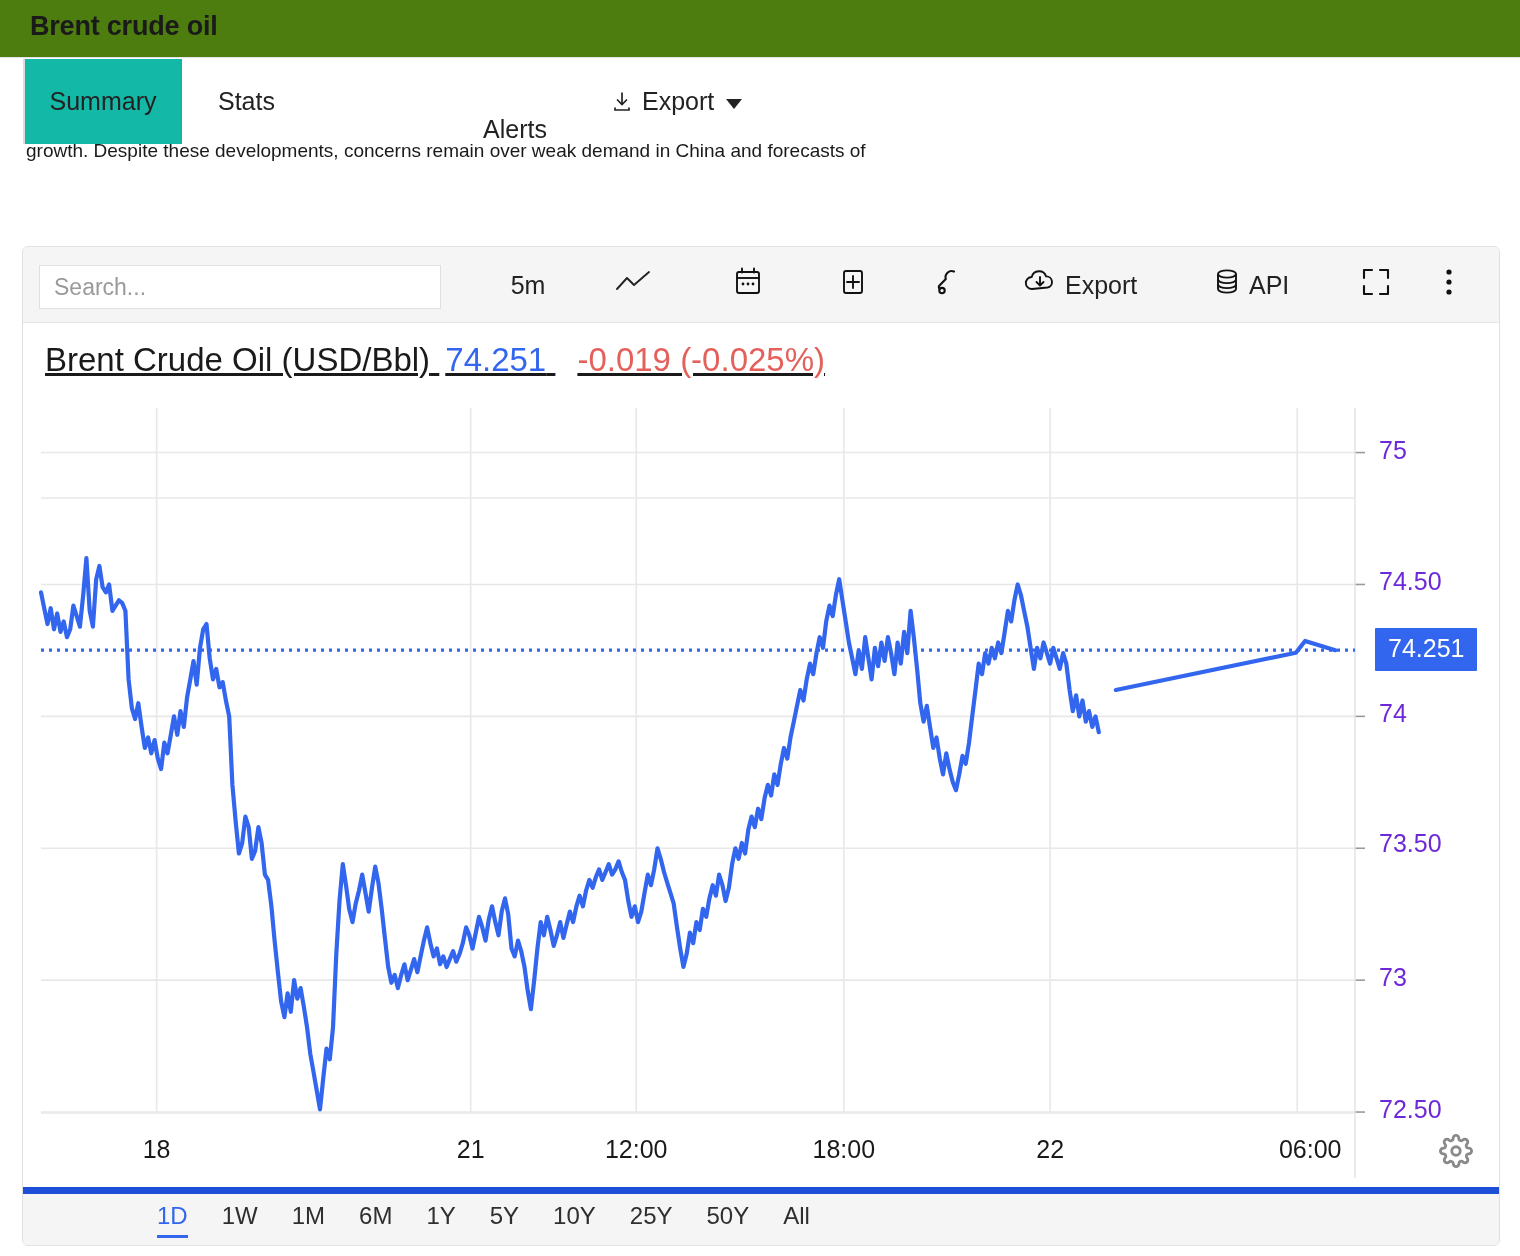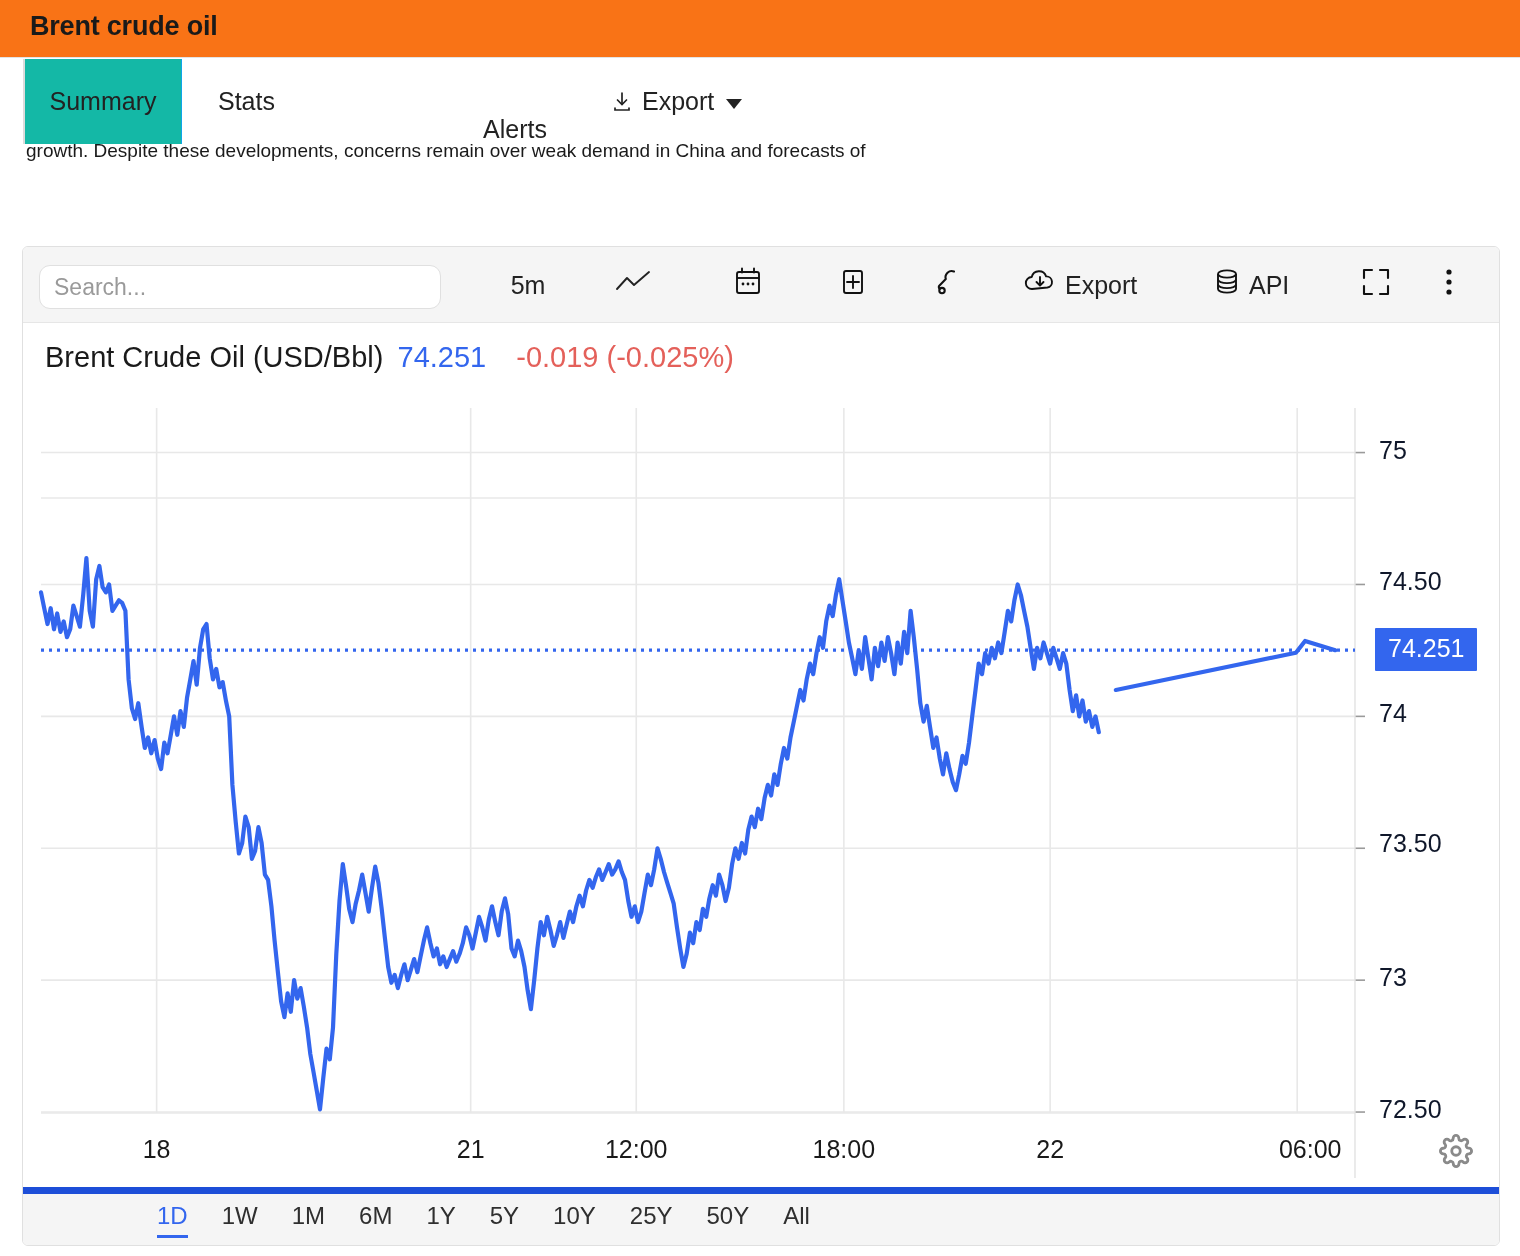--- a/index.html
+++ b/index.html
@@ -12,21 +12,21 @@
     position: relative;
     width: 1520px; height: 1256px;
     background: #ffffff;
     overflow: hidden;
   }
 
   
   .header-bar {
     position: absolute; left: 0; top: 0;
     width: 1520px; height: 58px;
-    background: #f97316;
+    background: #4d7c0f;
     border-bottom: 1px solid #e3e3e3;
   }
   .page-title {
     position: absolute; left: 30px; top: 11px;
     font-size: 27px; font-weight: bold; color: #1a1a1a;
     letter-spacing: -0.2px;
   }
 
   
   .tabbar {
@@ -83,52 +83,52 @@
     position: relative;
     height: 76px;
     background: #f5f5f5;
     border-bottom: 1px solid #e6e6e6;
   }
   .search-box {
     position: absolute; left: 16px; top: 18px;
     width: 402px; height: 44px;
     background: #ffffff;
     border: 1px solid #e0e0e0;
-    border-radius: 11px;
+    border-radius: 0;
     font-size: 23px; color: #9a9a9a;
     padding: 0 14px;
     display: flex; align-items: center;
     font-family: "Liberation Sans", sans-serif;
   }
   .tb-item {
     position: absolute; top: 0; height: 76px;
     display: flex; align-items: center; justify-content: center;
     font-size: 25px; color: #222;
   }
   .tb-label { margin-left: 8px; }
 
   
   .plot-wrap {
     position: relative;
     width: 1476px; height: 865px;
     background: #ffffff;
   }
   .quote-line {
     position: absolute; left: 22px; top: 18px;
-    font-size: 29px; color: #1a1a1a;
-    white-space: nowrap; z-index: 4;
+    font-size: 33px; color: #1a1a1a;
+    white-space: nowrap; z-index: 4; text-decoration: underline;
   }
   .q-price { color: #3366ee; margin-left: 6px; }
   .q-change { color: #e4605a; margin-left: 22px; }
 
   .plot-svg { position: absolute; left: 0; top: 0; }
 
   .y-label {
     position: absolute;
-    font-size: 25px; color: #0f172a;
+    font-size: 25px; color: #6d28d9;
     white-space: nowrap;
   }
   .price-badge {
     position: absolute;
     background: #3366ee;
     color: #ffffff;
     font-size: 25px;
     padding: 6px 13px 8px 13px;
     white-space: nowrap;
     border-radius: 1px;

